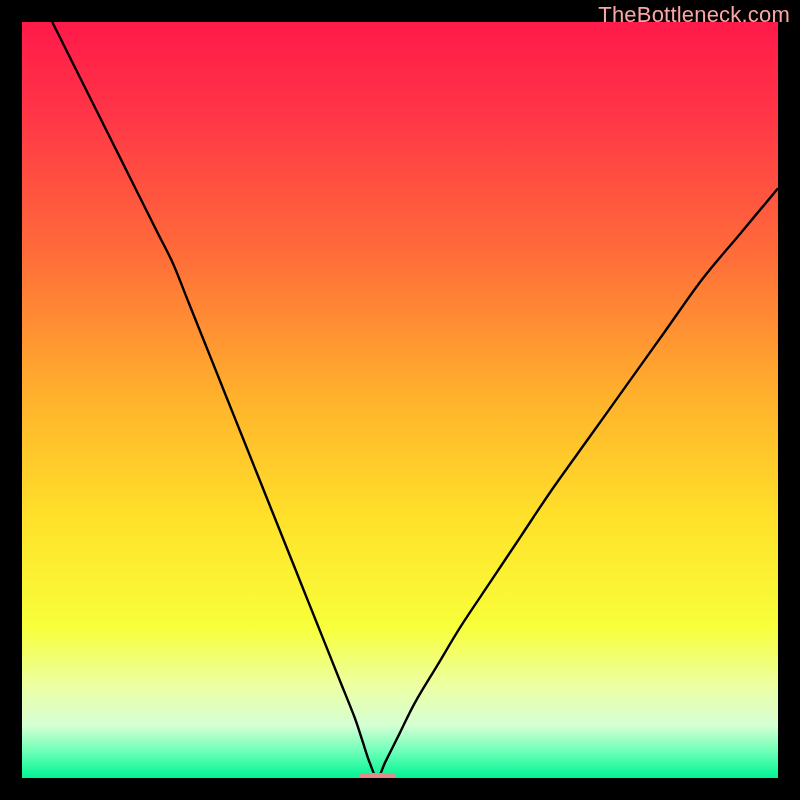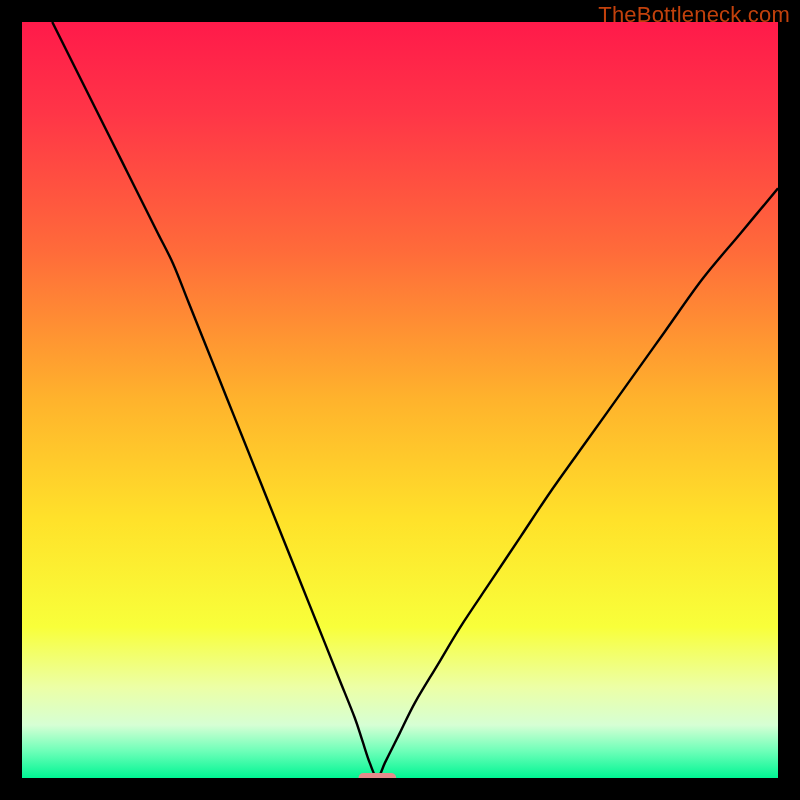--- a/index.html
+++ b/index.html
@@ -25,21 +25,21 @@
     width: 756px;
     height: 756px;
     overflow: hidden;
   }
   .watermark {
     position: absolute;
     top: 2px;
     right: 10px;
     font-family: Arial, Helvetica, sans-serif;
     font-size: 22px;
-    color: #c2410c;
+    color: #fca5a5;
     letter-spacing: 0.2px;
   }
   svg { display: block; }
 </style>
 </head>
 <body>
 
 <div class="frame">
   <div class="plot">
     <svg id="plot-svg" width="756" height="756" viewBox="0 0 756 756">

